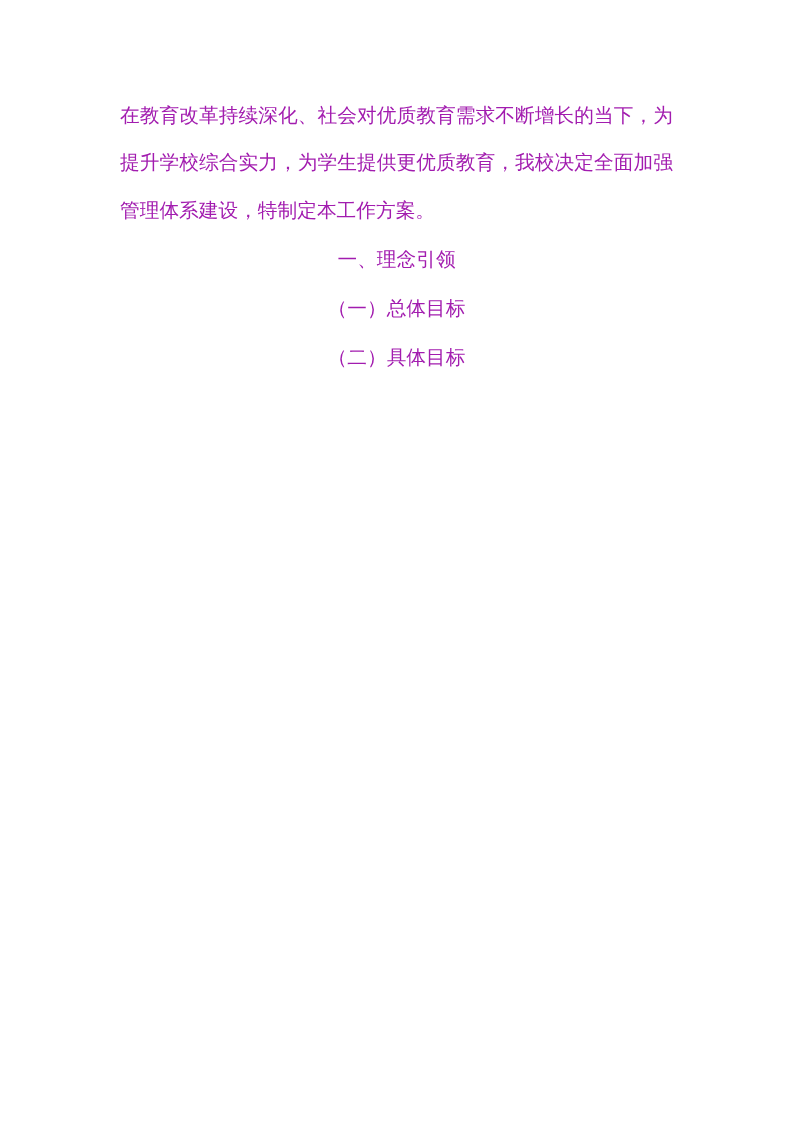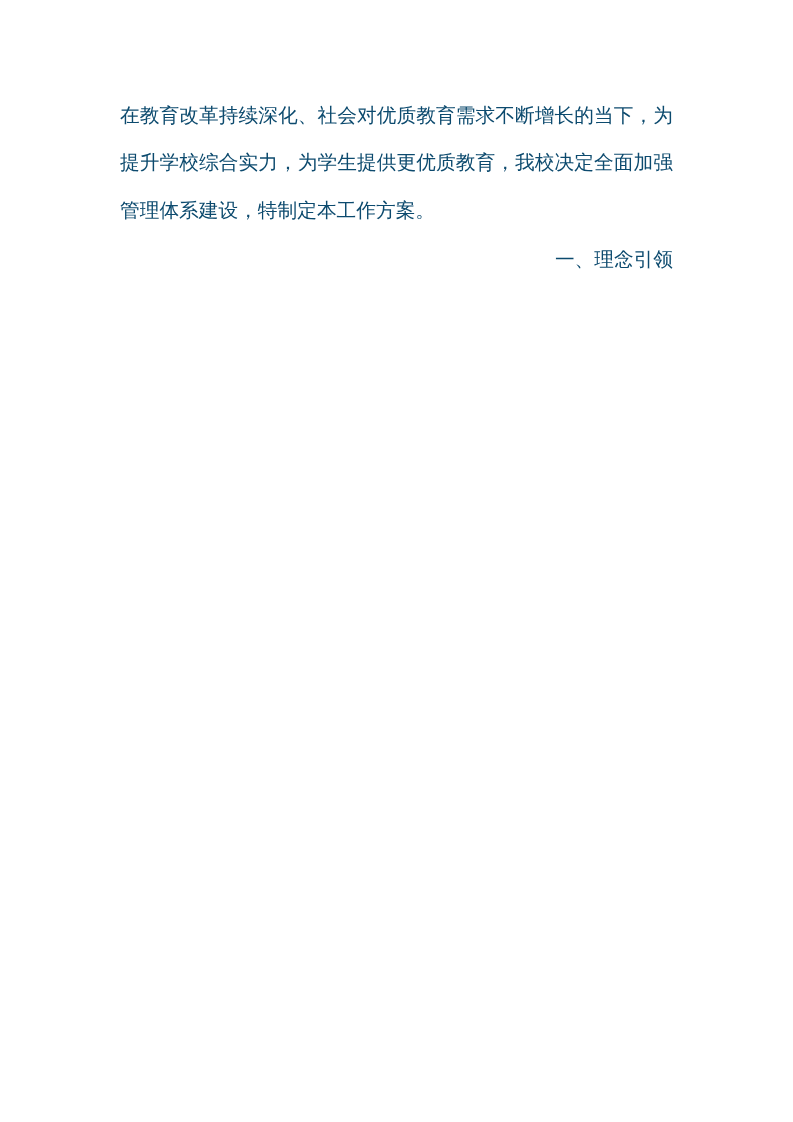--- a/index.html
+++ b/index.html
@@ -17,39 +17,41 @@
     box-sizing: border-box;
     width: 793px;
     height: 1122px;
     padding: 90px 120px 0 120px;
     background: #ffffff;
   }
   .doc-block {
     font-size: 19.7px;
     line-height: 47.6px;
     font-weight: normal;
-    color: #0c4a6e;
+    color: #a21caf;
     margin: 1.5px 0;
     letter-spacing: 0;
   }
   p.doc-block {
     text-align: justify;
     text-align-last: left;
     text-justify: inter-ideograph;
   }
   h2.doc-block, h3.doc-block {
-    text-align: right;
+    text-align: center;
     font-size: 19.7px;
   }
 </style>
 </head>
 <body>
 
 <div class="page">
   <p class="doc-block">在教育改革持续深化、社会对优质教育需求不断增长的当下，为提升学校综合实力，为学生提供更优质教育，我校决定全面加强管理体系建设，特制定本工作方案。</p>
 
   <h2 class="doc-block">一、理念引领</h2>
 
 
 
+  <h3 class="doc-block">（一）总体目标</h3>
 
 
+  <h3 class="doc-block">（二）具体目标</h3>
 </div>
 
 </body></html>

